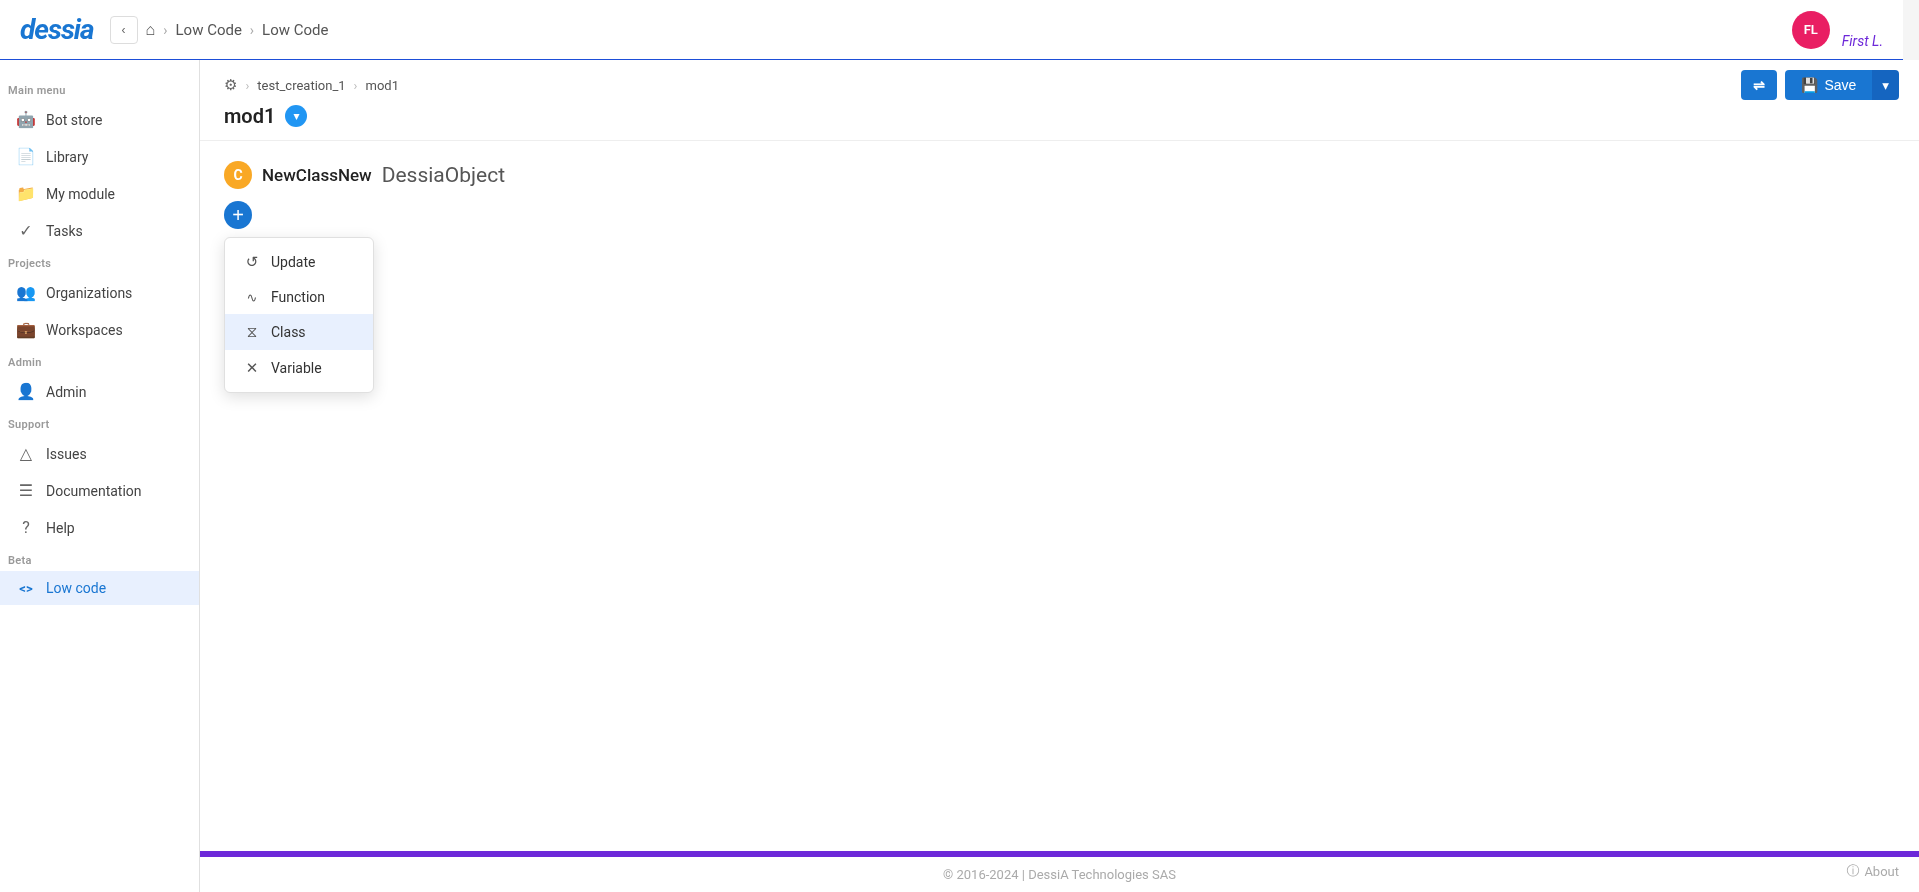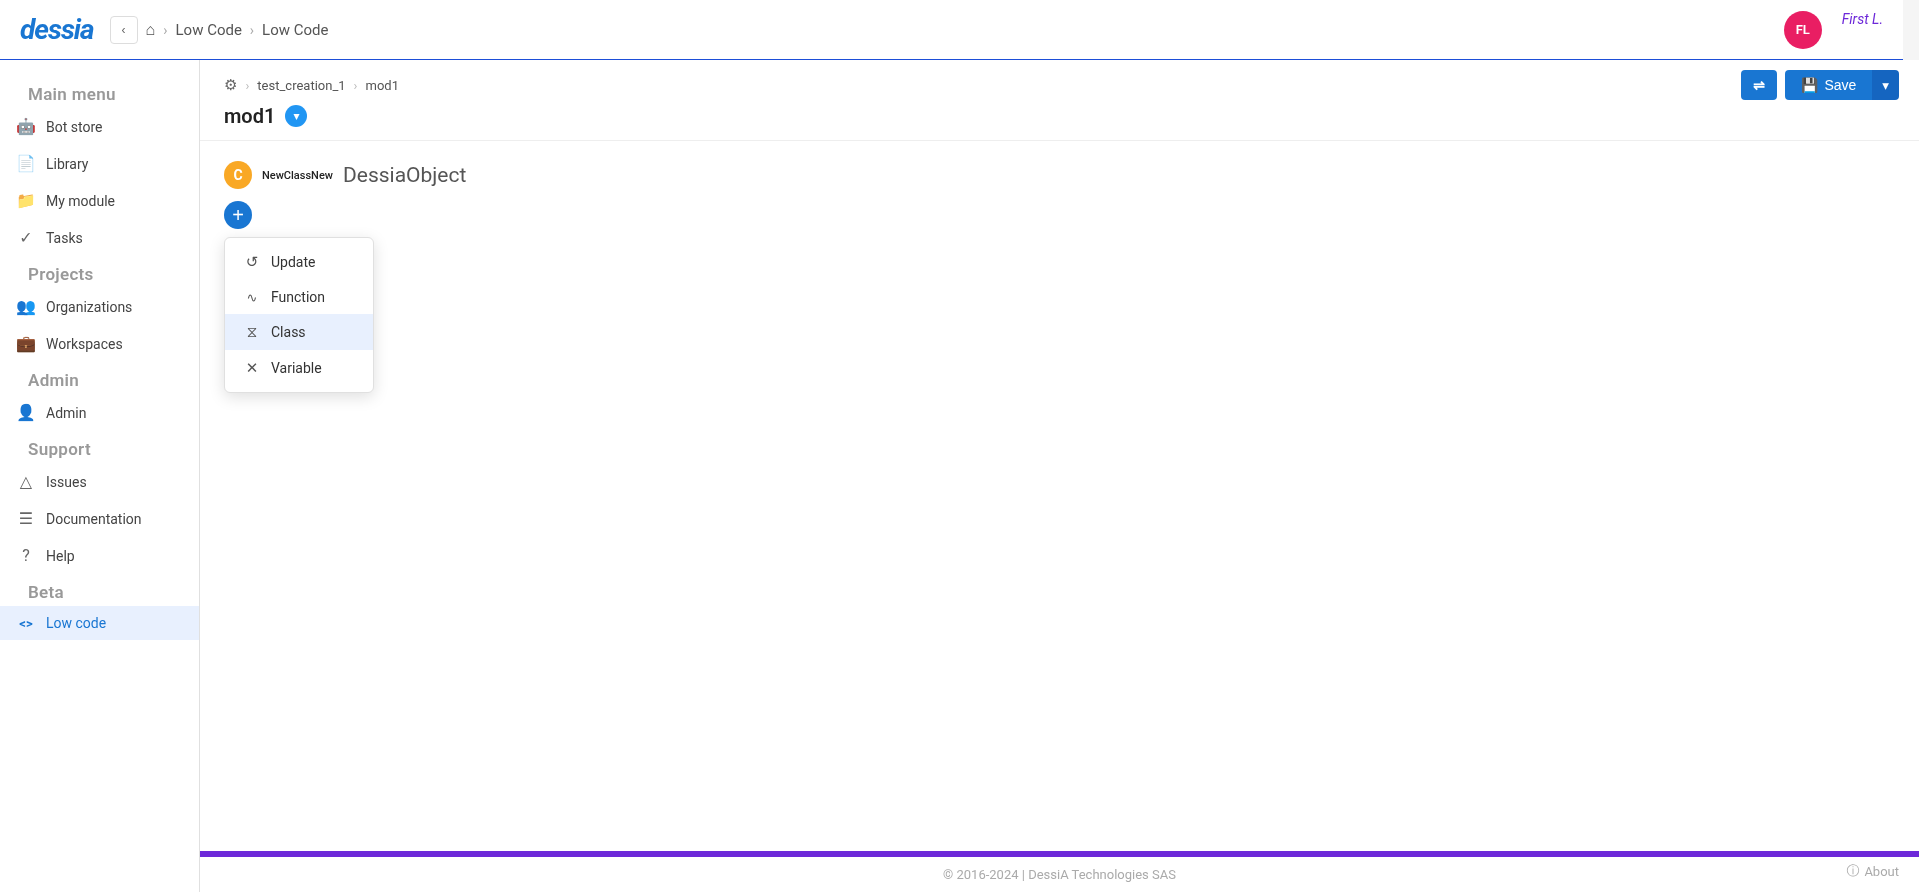--- a/index.html
+++ b/index.html
@@ -56,22 +56,22 @@
       font-size: 14px;
     }
     .breadcrumb-item {
       color: #555;
       font-size: 15px;
       cursor: pointer;
     }
 
     .nav-right {
       display: flex;
-      align-items: flex-start;
-      gap: 20px;
+      align-items: flex-end;
+      gap: 12px;
     }
     .user-avatar {
       width: 38px;
       height: 38px;
       border-radius: 50%;
       background: #e91e63;
       color: #fff;
       display: flex;
       align-items: center;
       justify-content: center;
@@ -97,24 +97,24 @@
       width: 200px;
       background: #fff;
       border-right: 1px solid #e0e0e0;
       display: flex;
       flex-direction: column;
       padding: 16px 0;
       overflow-y: auto;
       flex-shrink: 0;
     }
     .sidebar-section-label {
-      font-size: 17px;
+      font-size: 11px;
       color: #999;
       font-weight: 600;
-      padding: 8px 28px 4px;
+      padding: 8px 8px 4px;
       text-transform: none;
       letter-spacing: 0.3px;
     }
     .sidebar-item {
       display: flex;
       align-items: center;
       gap: 10px;
       padding: 9px 16px;
       cursor: pointer;
       color: #444;
@@ -255,21 +255,21 @@
       border-radius: 50%;
       background: #f9a825;
       color: #fff;
       display: flex;
       align-items: center;
       justify-content: center;
       font-size: 14px;
       font-weight: 700;
     }
     .class-name {
-      font-size: 11px;
+      font-size: 17px;
       color: #222;
       font-weight: 500;
     }
     .class-parent {
       font-size: 21px;
       color: #555;
     }
 
     
     .add-btn {

